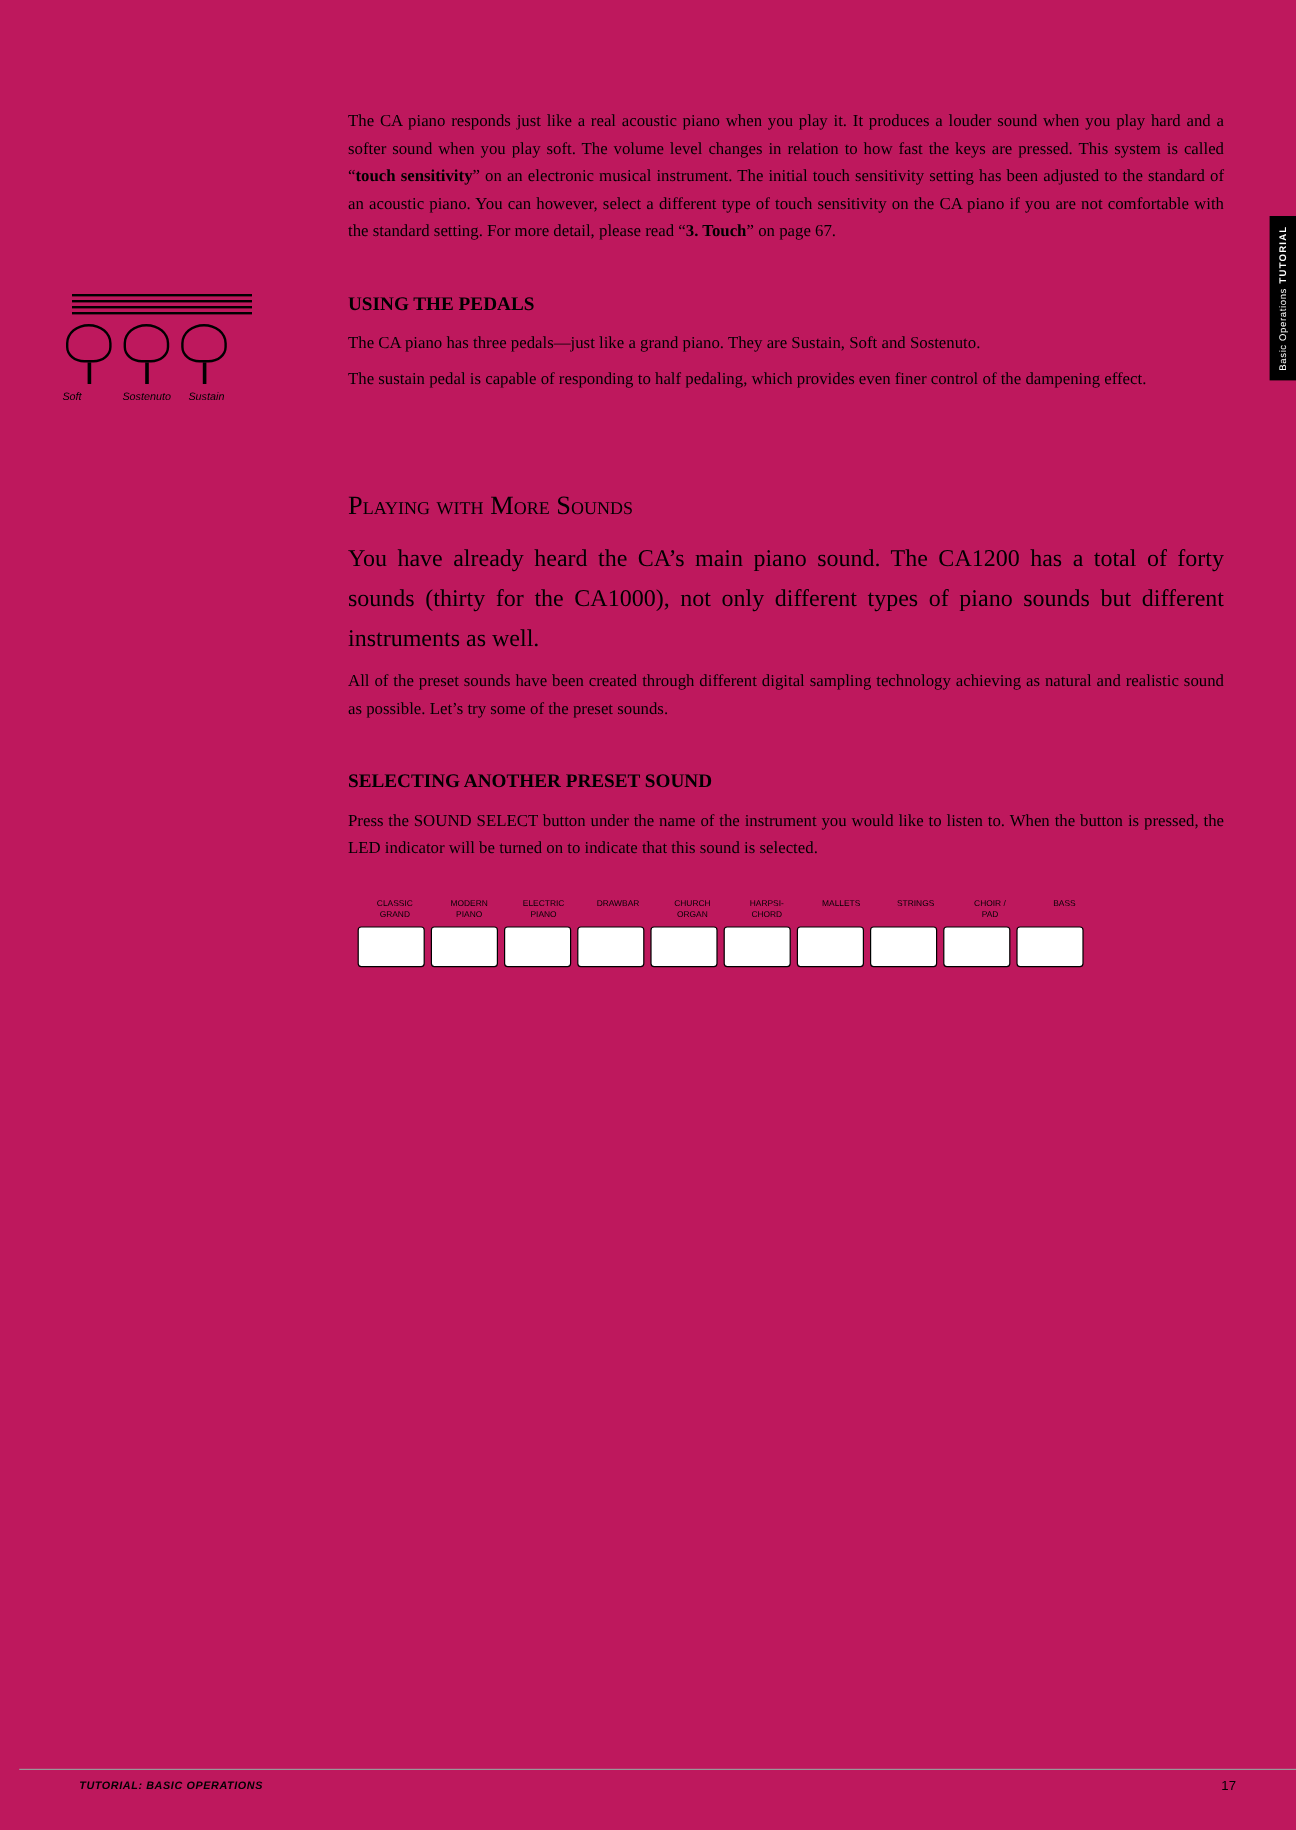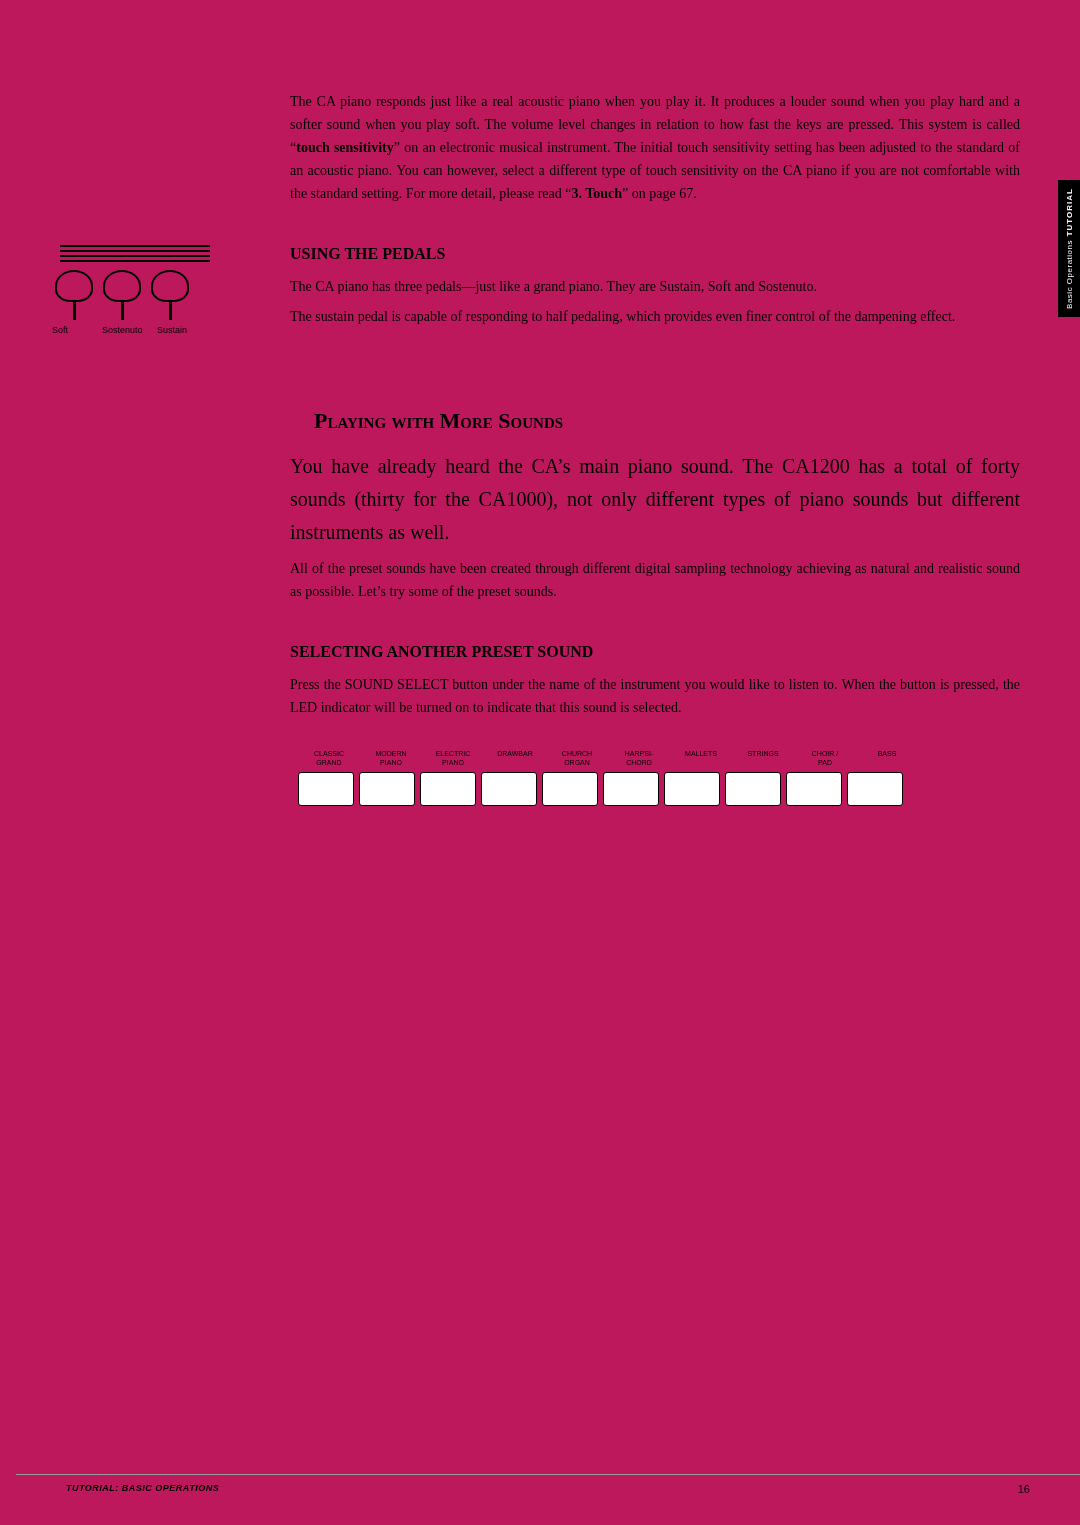--- a/index.html
+++ b/index.html
@@ -146,37 +146,37 @@
         <div style="display:flex; flex-direction:column; align-items:center;">
           <div class="pedal-shape"></div>
           <div class="pedal-stem"></div>
         </div>
         <div style="display:flex; flex-direction:column; align-items:center;">
           <div class="pedal-shape"></div>
           <div class="pedal-stem"></div>
         </div>
       </div>
 
-      <div style="display:flex; gap:0; margin-top:5px; font-size:9px; font-family:Arial,sans-serif; margin-left:2px;">
+      <div style="display:flex; gap:0; margin-top:5px; font-size:9px; font-family:Arial,sans-serif; margin-left:2px;font-style:italic;">
         <span style="margin-left:0px; width:42px;">Soft</span>
         <span style="margin-left:8px; width:55px;">Sostenuto</span>
         <span style="margin-left:0px;">Sustain</span>
       </div>
     </div>
 
     <div class="main-content">
       <h2 class="section-heading">Using the Pedals</h2>
       <p style="font-size:14px; line-height:1.65; text-align:justify;">The CA piano has three pedals—just like a grand piano.  They are Sustain, Soft and Sostenuto.</p>
       <p style="font-size:14px; line-height:1.65; text-align:justify; margin-top:6px;">The sustain pedal is capable of responding to half pedaling, which provides even finer control of the dampening effect.</p>
     </div>
   </div>
 
   <div style="margin-top:80px;">
     <div class="main-content">
-      <h1 style="font-size:22px; font-weight:bold; margin-bottom:16px; font-family:'Times New Roman',serif;margin-left:24px;">
+      <h1 style="font-size:22px; font-weight:normal; margin-bottom:16px; font-family:'Times New Roman',serif;">
         <span style="font-variant:small-caps;">Playing with More Sounds</span>
       </h1>
       <p style="font-size:20px; line-height:1.65; text-align:justify; margin-bottom:8px;">You have already heard the CA’s main piano sound.  The CA1200 has a total of forty sounds (thirty for the CA1000), not only different types of piano sounds but different instruments as well.</p>
       <p style="font-size:14px; line-height:1.65; text-align:justify; margin-bottom:8px;">All of the preset sounds have been created through different digital sampling technology achieving as natural and realistic sound as possible.  Let’s try some of the preset sounds.</p>
     </div>
   </div>
 
   <div style="margin-top:40px;">
     <div class="main-content">
       <h2 class="section-heading">Selecting Another Preset Sound</h2>
@@ -211,16 +211,16 @@
           <div style="width:56px; height:34px; border:1.5px solid #000; border-radius:3px; background:#fff;"></div>
           <div style="width:56px; height:34px; border:1.5px solid #000; border-radius:3px; background:#fff;"></div>
           <div style="width:56px; height:34px; border:1.5px solid #000; border-radius:3px; background:#fff;"></div>
         </div>
       </div>
     </div>
   </div>
 
   <div style="position:absolute; bottom:30px; left:16px; right:0; display:flex; justify-content:space-between; padding:8px 50px 0 50px; border-top:1px solid #999;">
     <span style="font-size:9px; font-family:Arial,sans-serif; font-weight:bold; font-style:italic; text-transform:uppercase; letter-spacing:0.5px;">Tutorial:  Basic Operations</span>
-    <span style="font-size:11px; font-family:Arial,sans-serif;">16</span>
+    <span style="font-size:11px; font-family:Arial,sans-serif;">17</span>
   </div>
 
 </div>
 
 </body></html>

